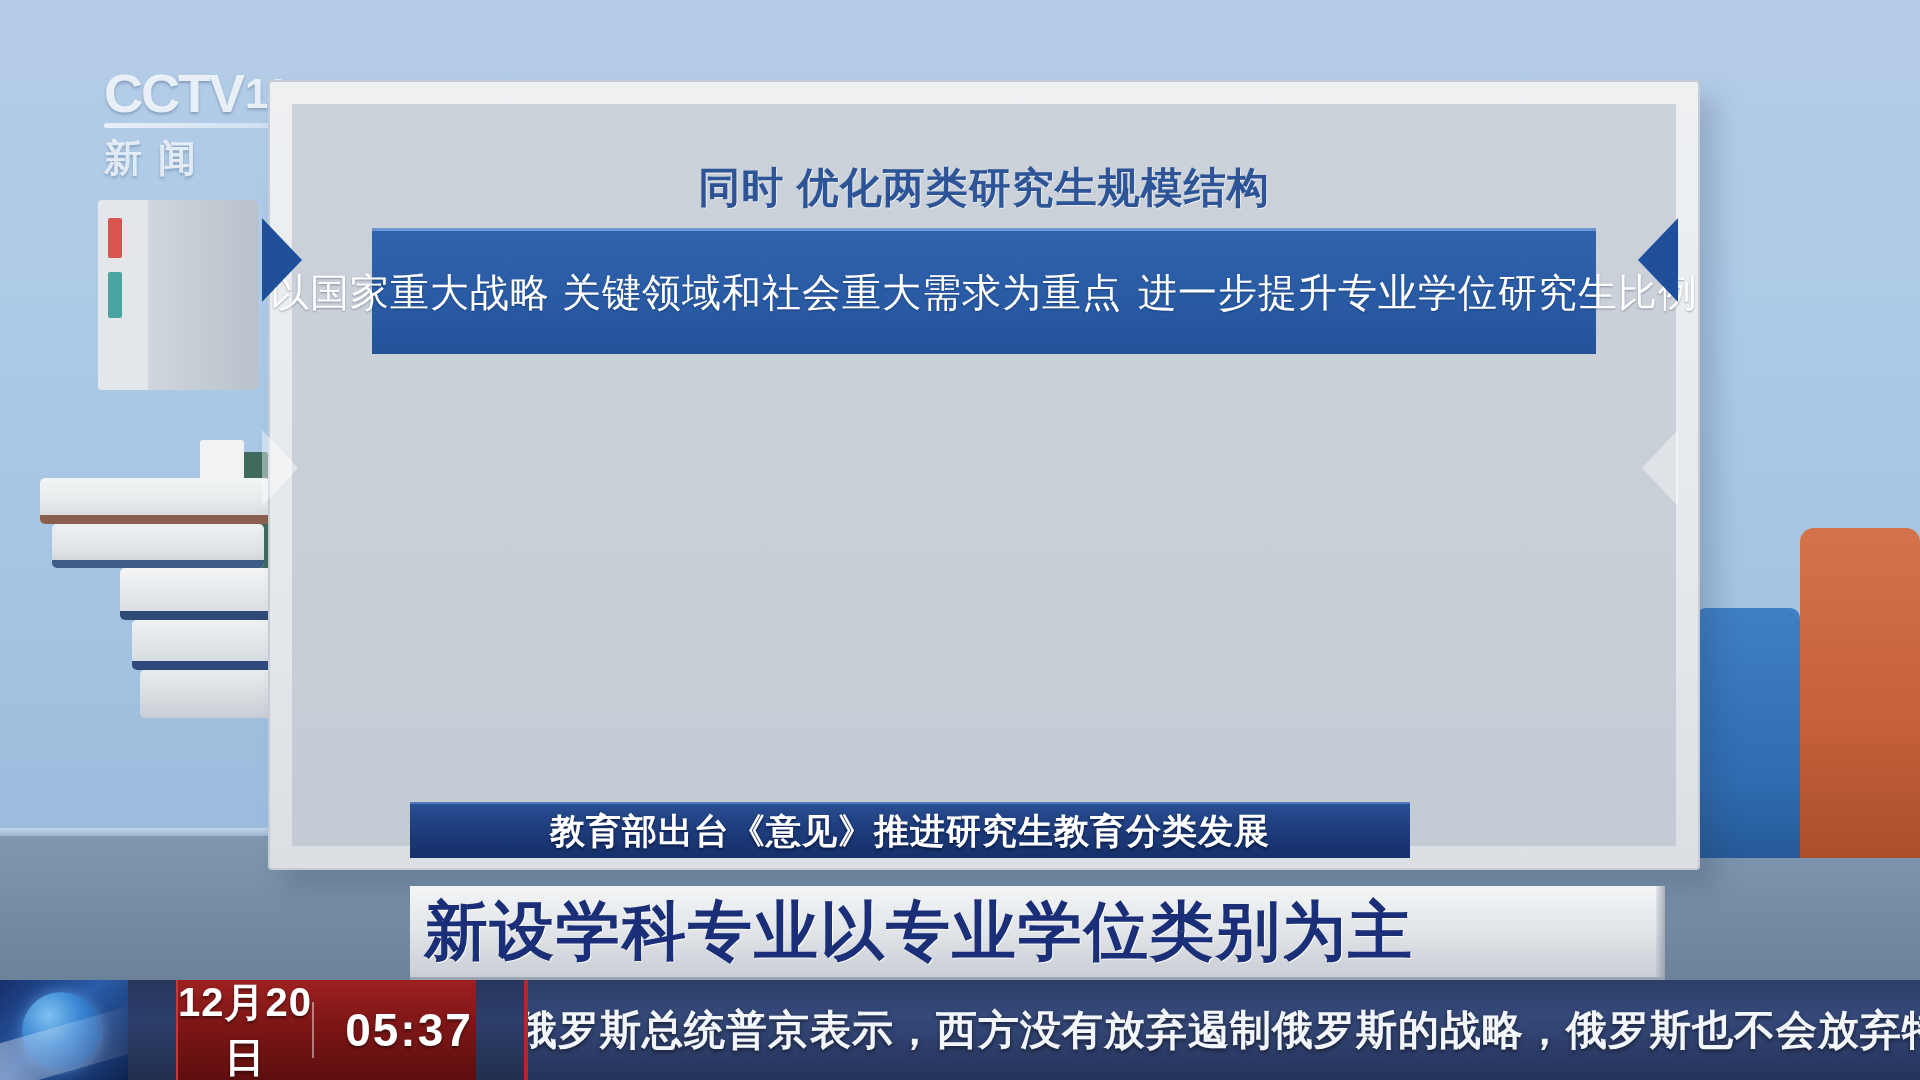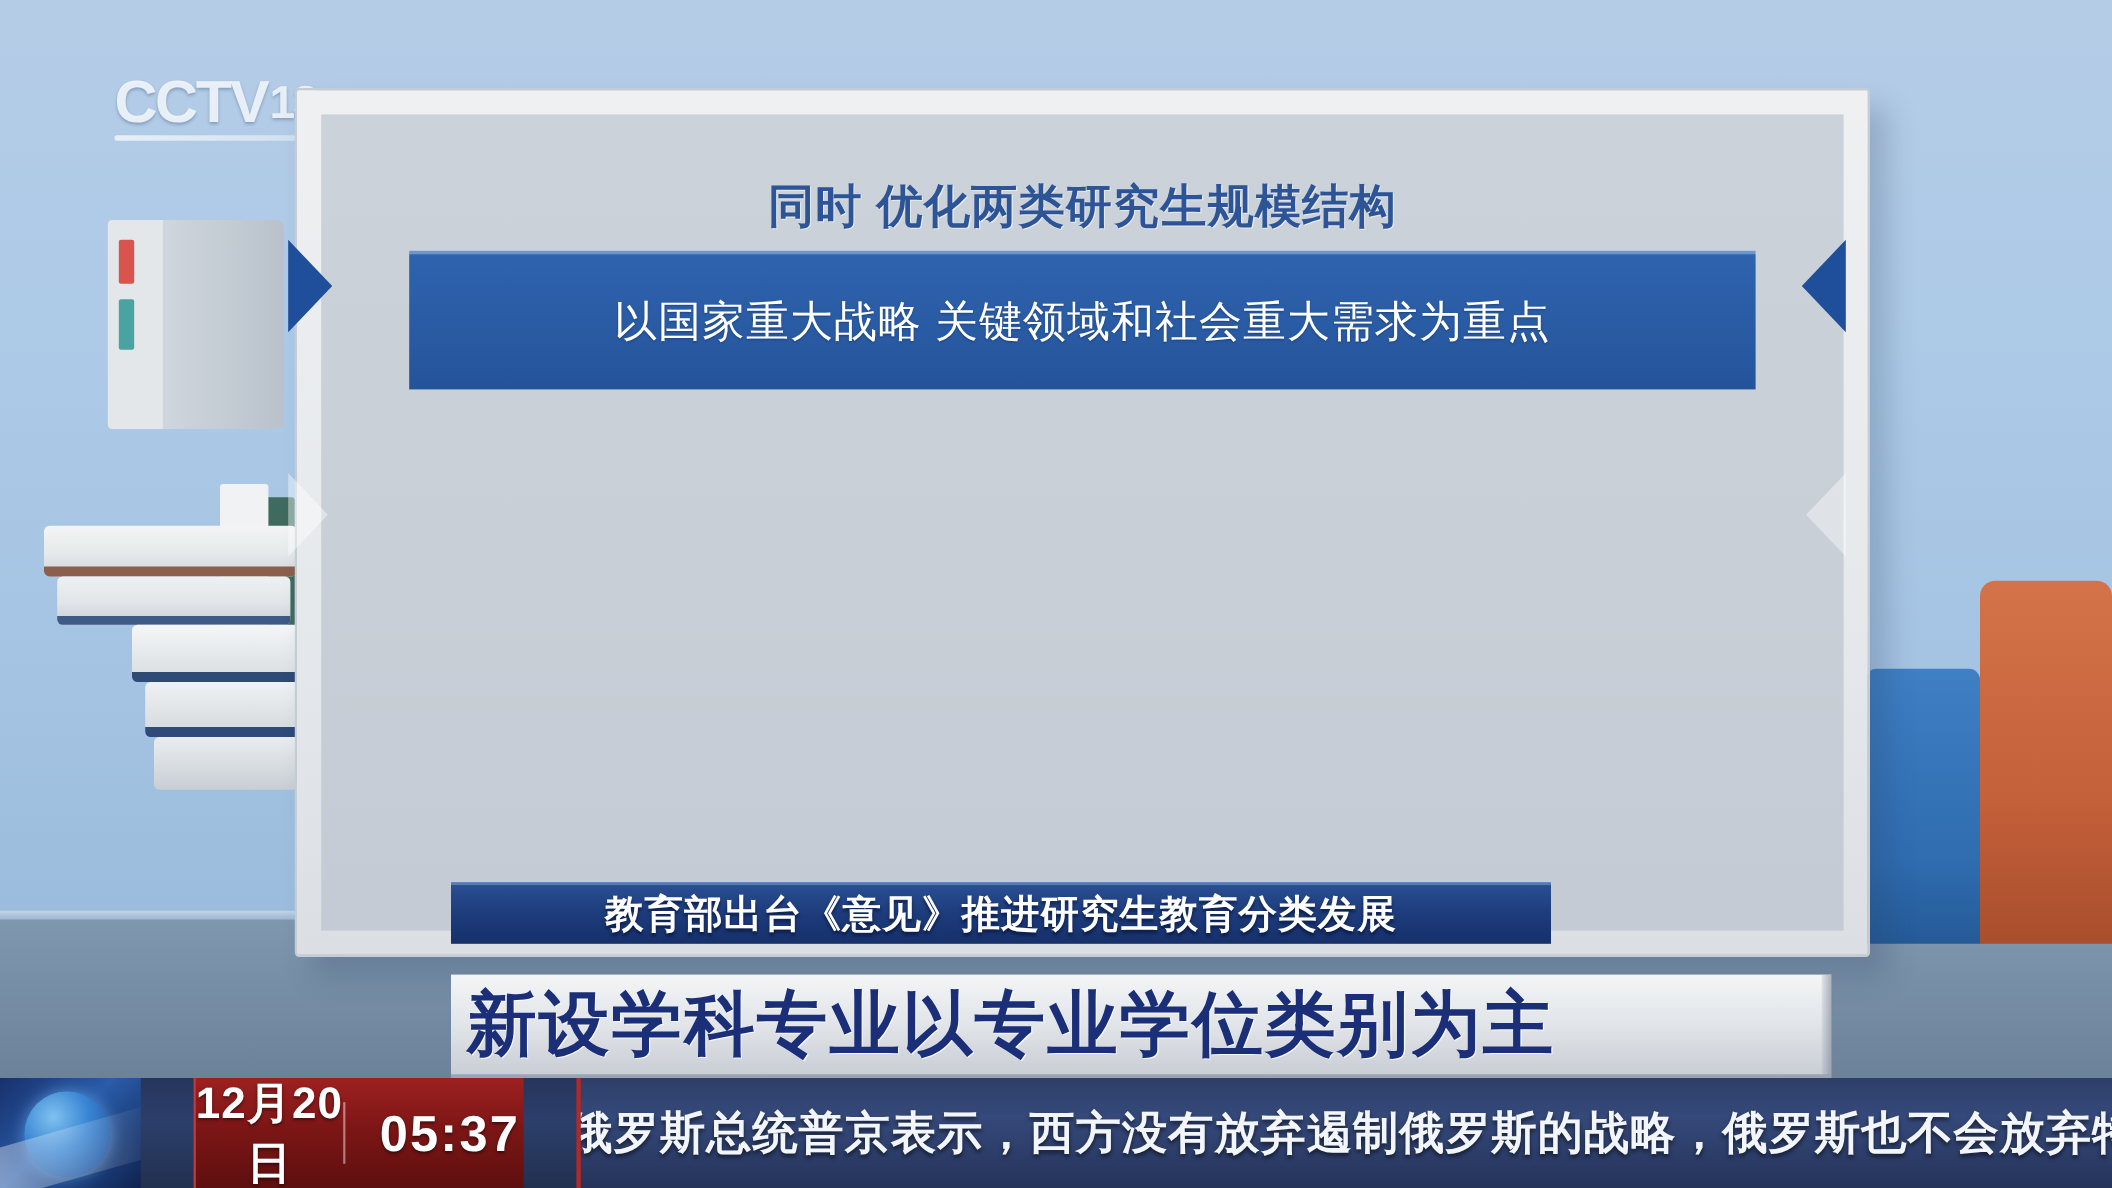--- a/index.html
+++ b/index.html
@@ -277,27 +277,29 @@
   <div class="bk rshelf"></div>
   <div class="bk rbook-white"></div>
   <div class="bk rbook-blue"></div>
   <div class="bk rbook-red"></div>
 
   <div class="logo">
     <div class="logo-main">
       <span>CCTV</span><span class="logo-13">13</span>
     </div>
     <div class="logo-rule"></div>
+    <div class="logo-sub">新闻</div>
   </div>
 
   <div class="screen-frame">
     <div class="screen-inner">
       <div class="slide-title">同时  优化两类研究生规模结构</div>
       <div class="slide-box">
         <div class="slide-line">以国家重大战略 关键领域和社会重大需求为重点</div>
+        <div class="slide-line">进一步提升专业学位研究生比例</div>
       </div>
     </div>
   </div>
 
   <div class="nav-arrow arr-left-solid"></div>
   <div class="nav-arrow arr-right-solid"></div>
   <div class="nav-arrow arr-left-ghost"></div>
   <div class="nav-arrow arr-right-ghost"></div>
 
   <div class="lt-sub">

